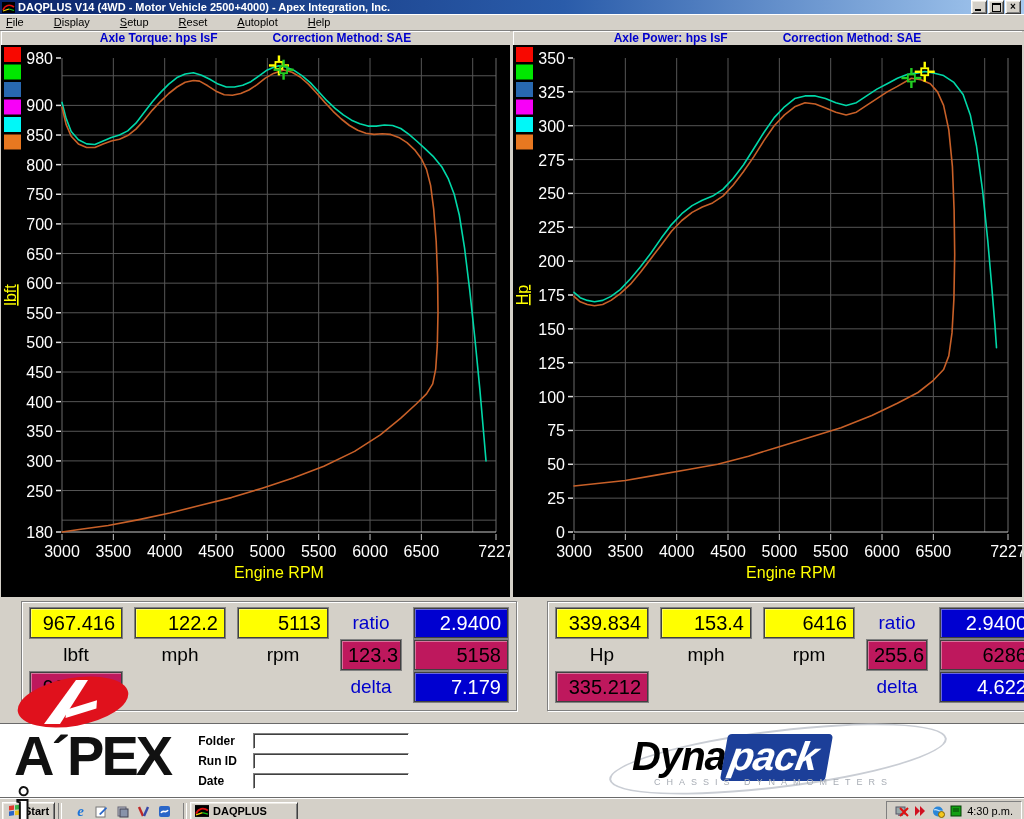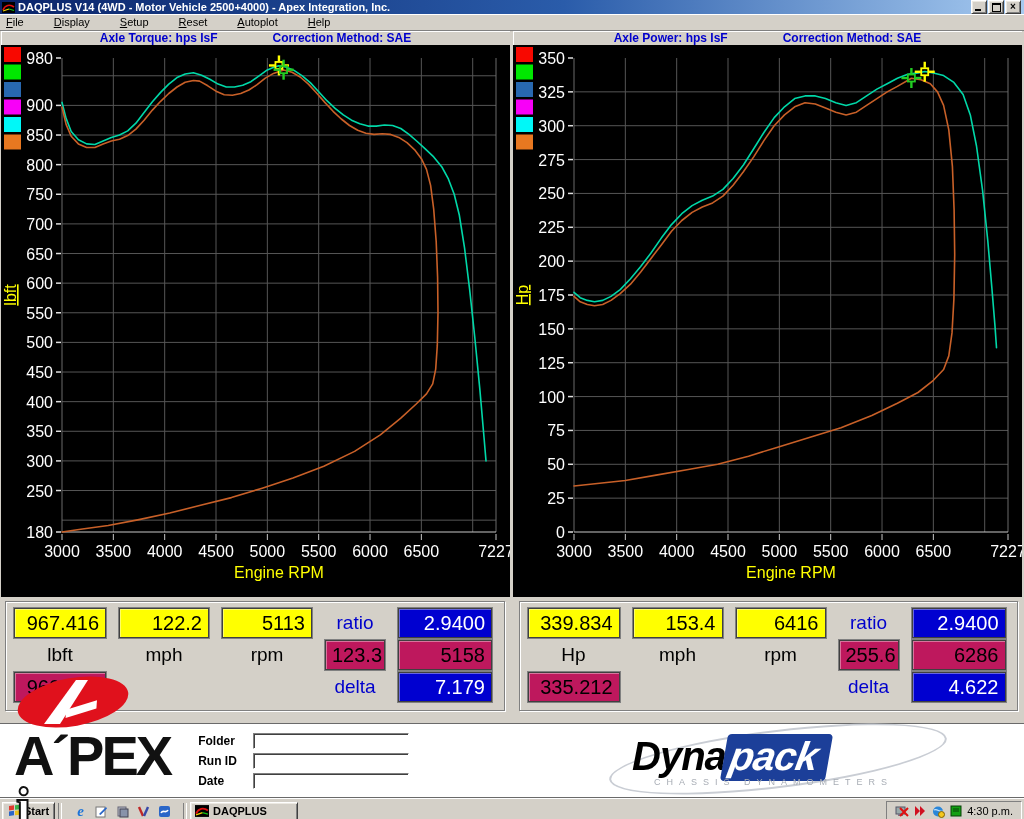--- a/index.html
+++ b/index.html
@@ -31,21 +31,21 @@
   .chart-header span{color:#0000cc;font-weight:bold;font-size:12px;line-height:12px;white-space:nowrap;}
   .chart-area{background:#000;height:552px;position:relative;}
   svg.chart-svg{display:block;}
   svg .tick{fill:#ffffff;font-size:16px;font-family:"Liberation Sans",sans-serif;}
   svg .axis-label{fill:#ffff00;font-size:16px;font-family:"Liberation Sans",sans-serif;}
   svg .underline{text-decoration:underline;}
   
   .readout-row{display:flex;gap:14px;padding:4px 6px 4px 5px;height:110px;}
   .readout-panel{flex:1;border:1px solid #808080;box-shadow:inset 1px 1px 0 #ffffff,1px 1px 0 #ffffff;
     display:grid;grid-template-columns:92px 90px 90px 60px 94px;grid-template-rows:30px 28px 30px;
-    column-gap:13px;row-gap:3px;padding:6px 8px;align-items:center;}
+    column-gap:13px;row-gap:3px;padding:6px 8px;align-items:center;margin-left:16px;}
   .value-box{height:28px;font-size:20px;text-align:right;padding:0 6px;line-height:28px;color:#000;
     border:1px solid #404040;box-shadow:0 0 0 1px #808080, inset 1px 1px 0 rgba(255,255,255,.4);}
   .vb-yellow{background:#ffff00;}
   .vb-green{background:#be185d;}
   .vb-blue{background:#0000d0;color:#ffffff;}
   .unit-label{font-size:19px;color:#000;text-align:center;}
   .blue-label{font-size:19px;color:#0000cc;text-align:center;}
   .col4{grid-column:4;}
   .col5{grid-column:5;}
   

